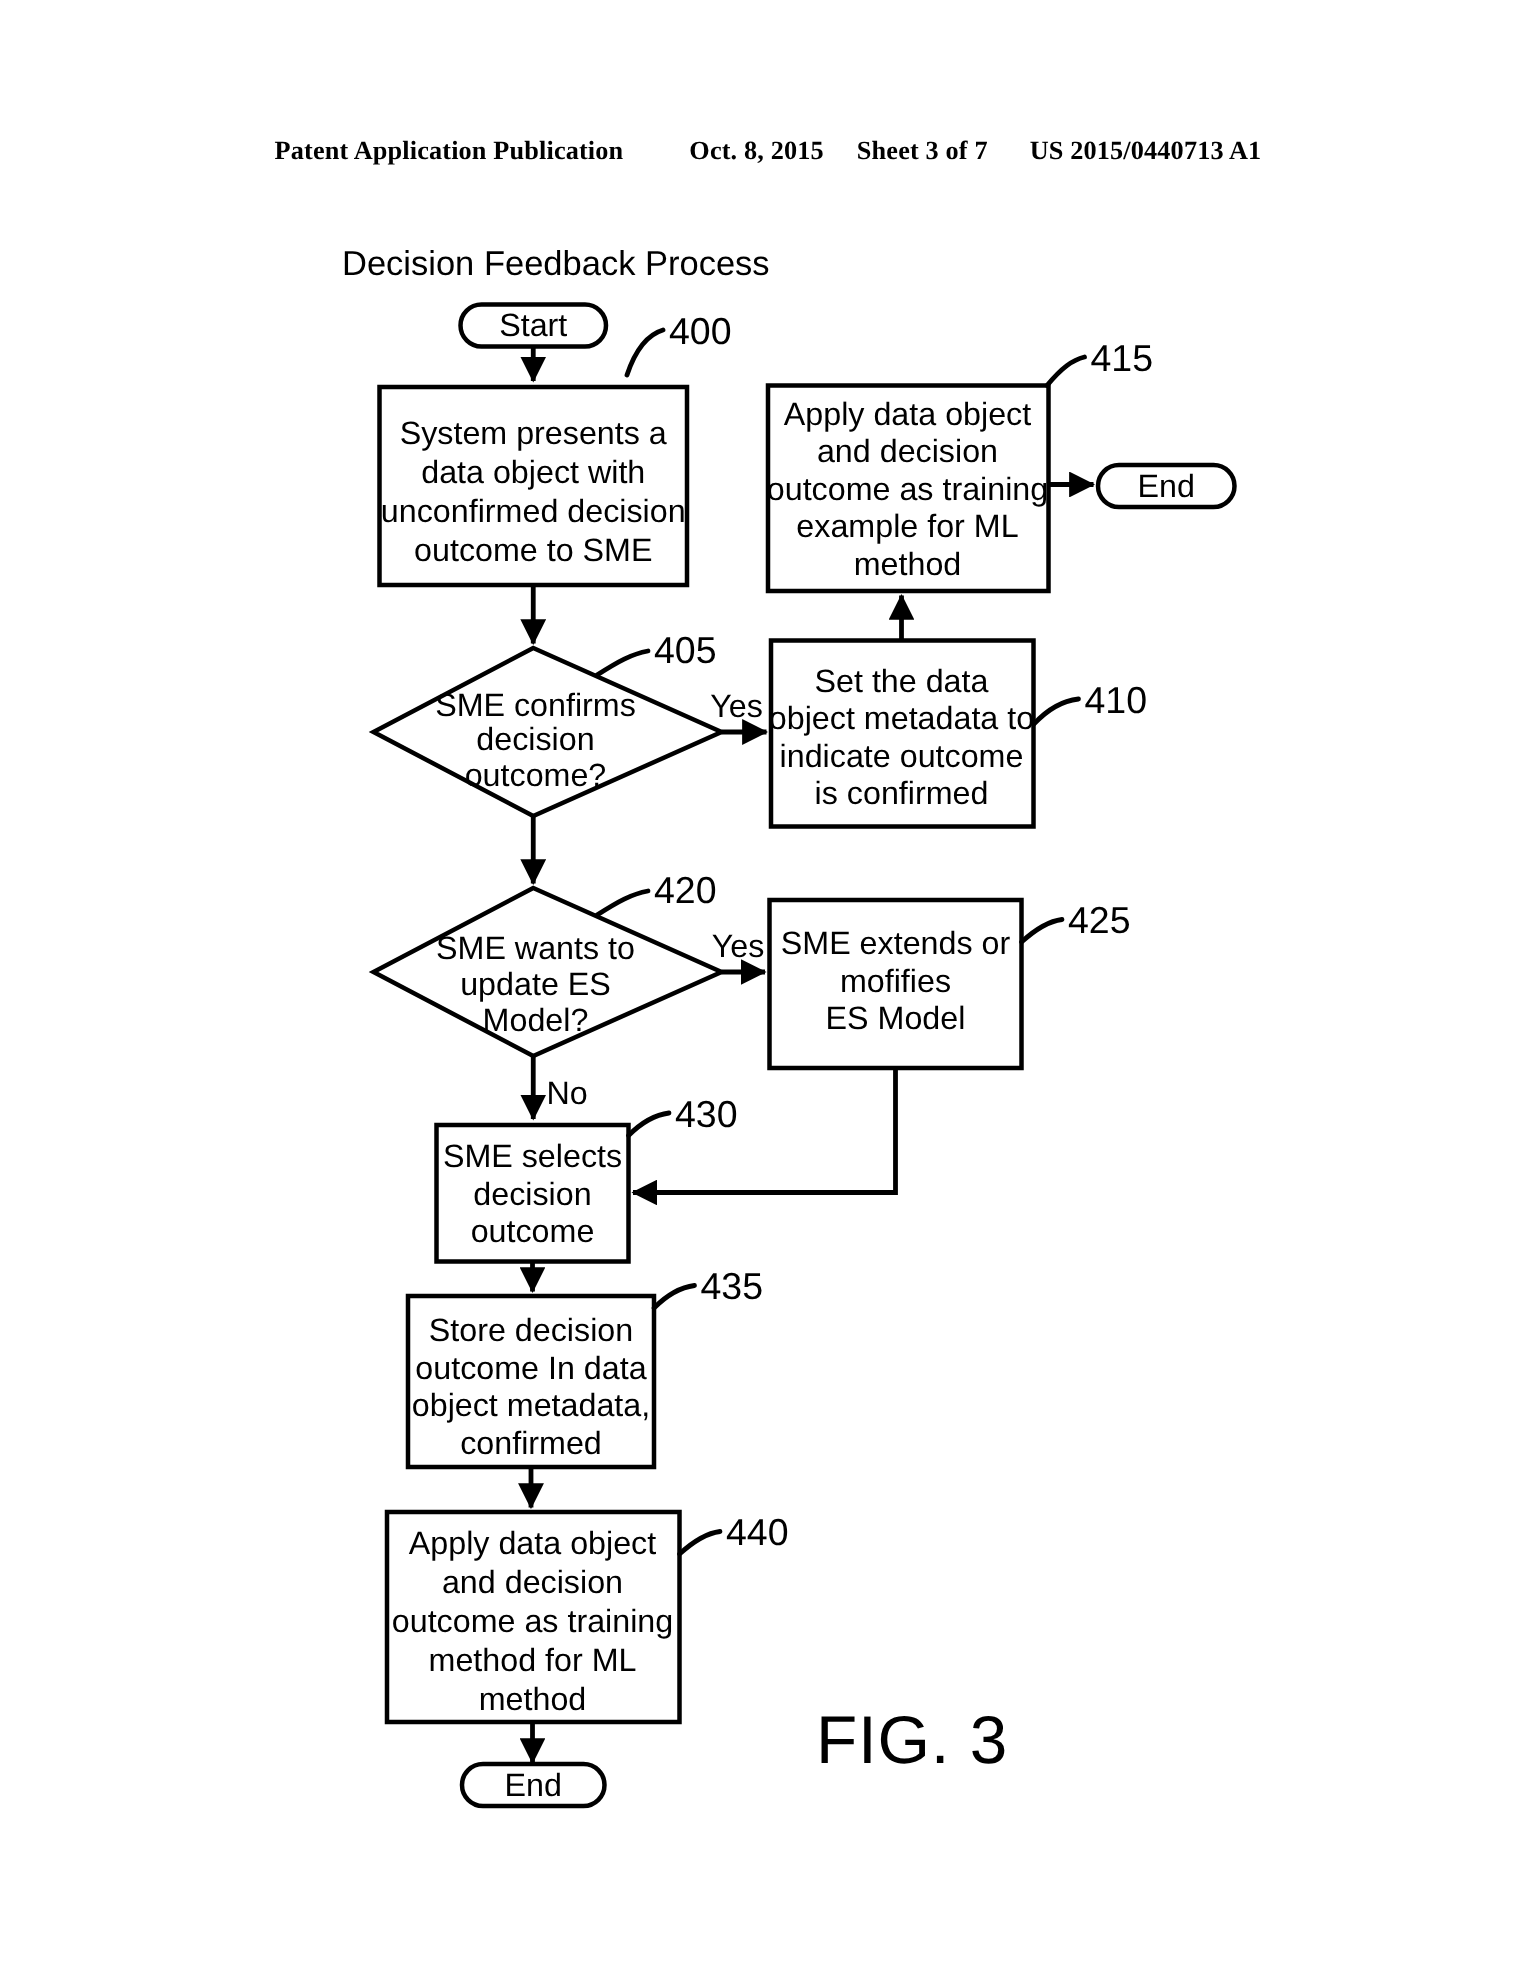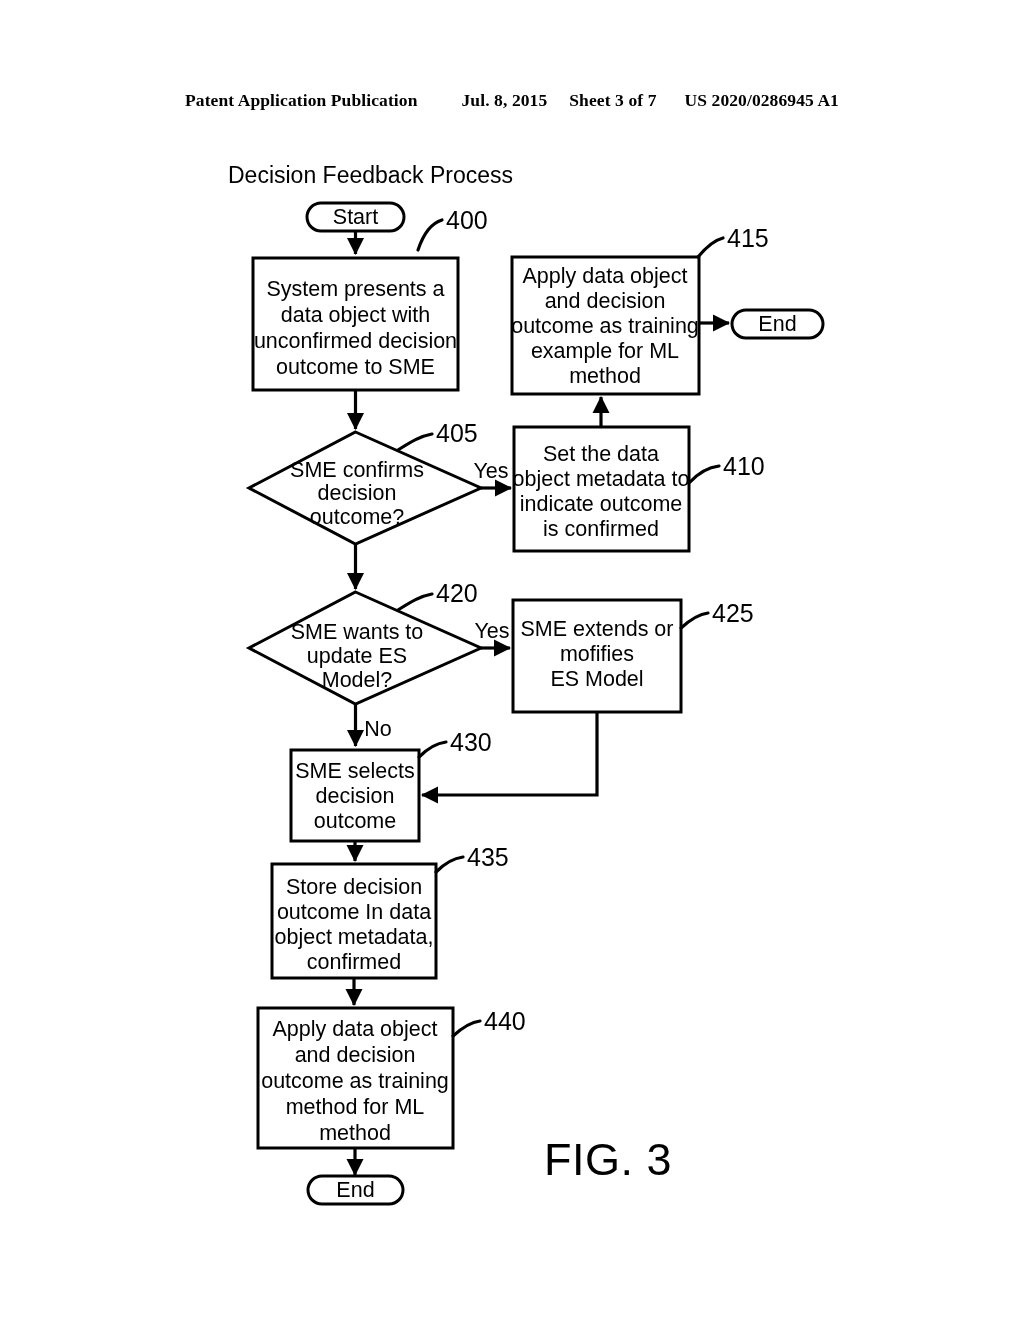--- a/index.html
+++ b/index.html
@@ -109,23 +109,23 @@
     font-size: 45px;
     text-anchor: start;
     letter-spacing: 0.5px;
   }
 </style>
 </head>
 <body>
 
 <div class="page-header">
   <span class="hdr-pub">Patent Application Publication</span>
-  <span class="hdr-date">Jul. 8, 2015</span>
+  <span class="hdr-date">Oct. 8, 2015</span>
   <span class="hdr-sheet">Sheet 3 of 7</span>
-  <span class="hdr-num">US 2020/0286945 A1</span>
+  <span class="hdr-num">US 2015/0440713 A1</span>
 </div>
 
 <div class="figure-area">
   <svg class="flow" viewBox="0 0 1024 1320" xmlns="http://www.w3.org/2000/svg">
     <defs>
       <marker id="arrow" viewBox="0 0 10 10" refX="9.4" refY="5" markerWidth="5.4" markerHeight="5.4" orient="auto-start-reverse">
         <path d="M 0 0 L 10 5 L 0 10 z" fill="#000000"></path>
       </marker>
     </defs>
 

